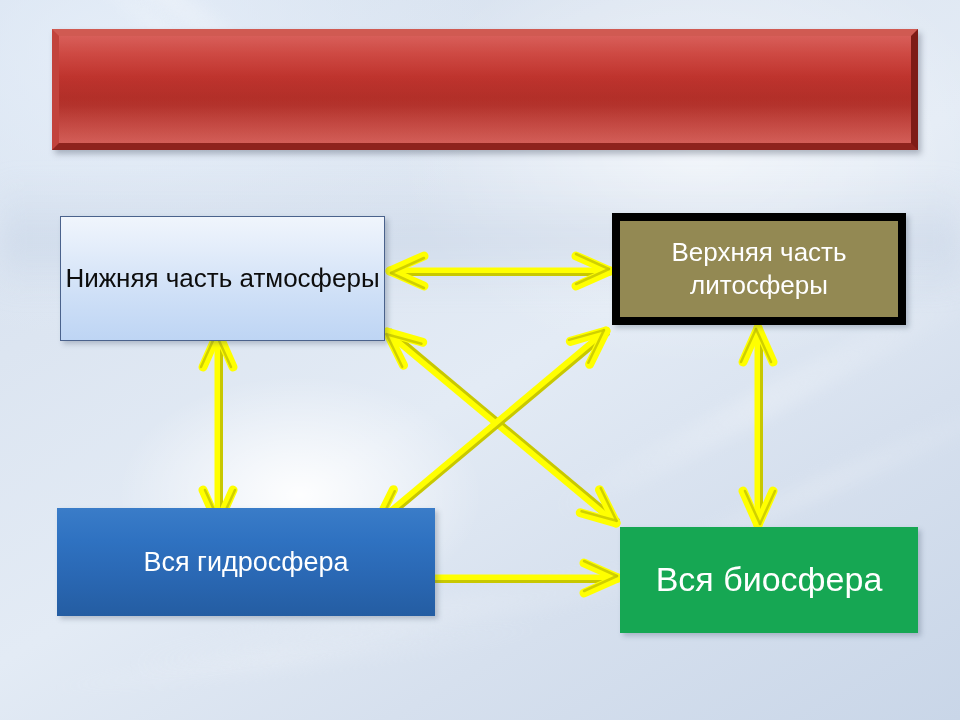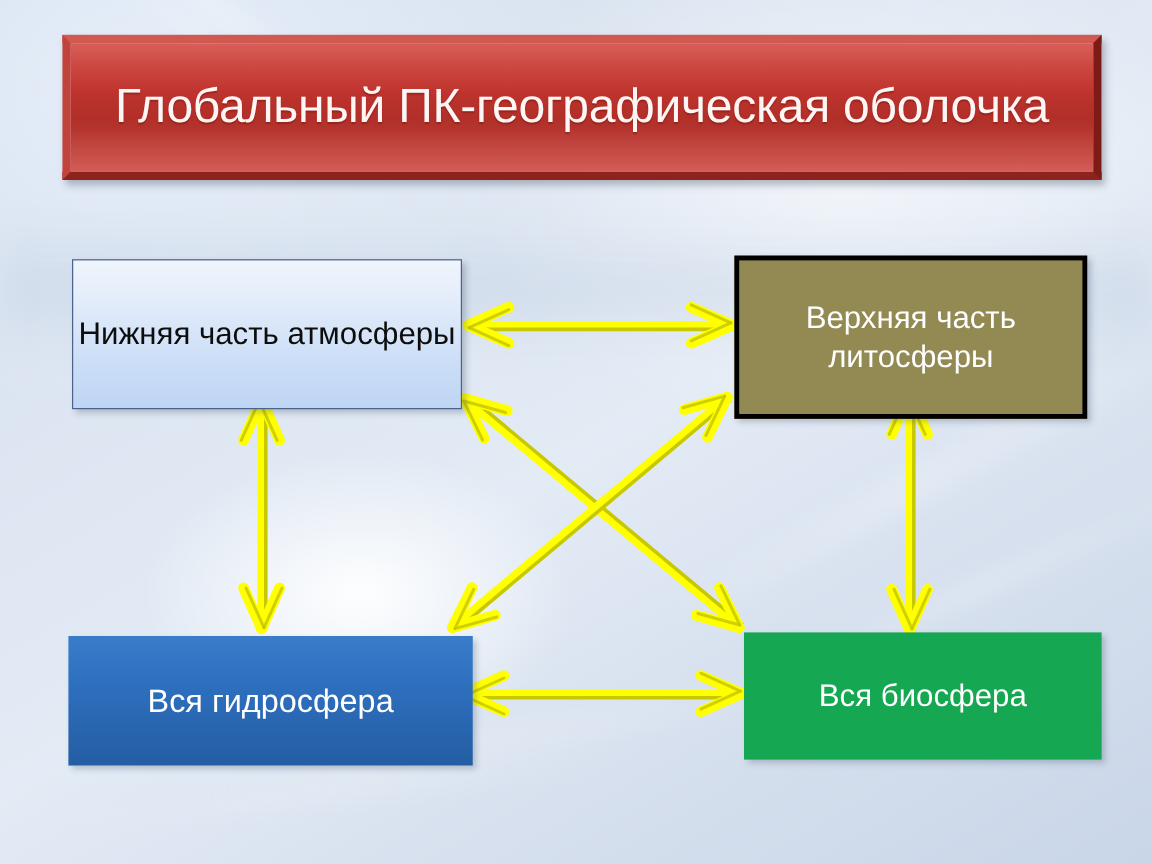--- a/index.html
+++ b/index.html
@@ -99,42 +99,42 @@
   #node-atmosphere {
     left: 60px; top: 216px;
     width: 325px; height: 125px;
     border: 1px solid #4a628c;
     background: linear-gradient(180deg, #f0f5fc 0%, #e2ecfa 28%, #cfe0f7 62%, #bed5f4 100%);
     color: #0d0d0d;
     font-size: 26px;
   }
   #node-lithosphere {
     left: 612px; top: 213px;
-    width: 294px; height: 136px;
-    border: 4px solid #000000;
+    width: 294px; height: 112px;
+    border: 8px solid #000000;
     background: #938953;
     color: #ffffff;
     font-size: 26px;
     justify-content: center;
   }
   #node-hydrosphere {
-    left: 57px; top: 530px;
-    width: 337px; height: 108px;
+    left: 57px; top: 508px;
+    width: 378px; height: 108px;
     border: none;
     background: linear-gradient(180deg, #3a7cc8 0%, #2f72c1 30%, #2a68b4 62%, #245da2 100%);
     color: #ffffff;
     font-size: 27px;
   }
   #node-biosphere {
     left: 620px; top: 527px;
     width: 298px; height: 106px;
     border: none;
     background: #16a753;
     color: #ffffff;
-    font-size: 26px;
+    font-size: 34px;
   }
 
   
   #arrows {
     position: absolute;
     left: 0; top: 0;
     width: 960px; height: 720px;
     pointer-events: none;
   }
 </style>
@@ -147,21 +147,20 @@
   <div class="bg-darkband"></div>
   <div class="bg-streak streak-a"></div>
   <div class="bg-streak streak-b"></div>
   <div class="bg-streak streak-c"></div>
   <div class="bg-streak streak-d"></div>
   <div class="bg-streak streak-e"></div>
   <div class="bg-streak streak-f"></div>
 
   <div id="title-banner">
     <div class="inner-glow"></div>
-    <div id="title-text">Глобальный ПК-географическая оболочка</div>
   </div>
 
   <svg id="arrows" viewBox="0 0 960 720" width="960" height="720" xmlns="http://www.w3.org/2000/svg">
     <defs>
       <g id="chev">
         <path d="M0,0 L34,-15" stroke="#ffff00" stroke-width="9" stroke-linecap="round" fill="none"></path>
         <path d="M0,0 L34,15" stroke="#ffff00" stroke-width="9" stroke-linecap="round" fill="none"></path>
         <path d="M1,2 L34,-13" stroke="#c8c800" stroke-width="2.5" stroke-linecap="round" fill="none" opacity="0.85"></path>
         <path d="M1,2 L34,17" stroke="#c8c800" stroke-width="2.5" stroke-linecap="round" fill="none" opacity="0.85"></path>
       </g>

